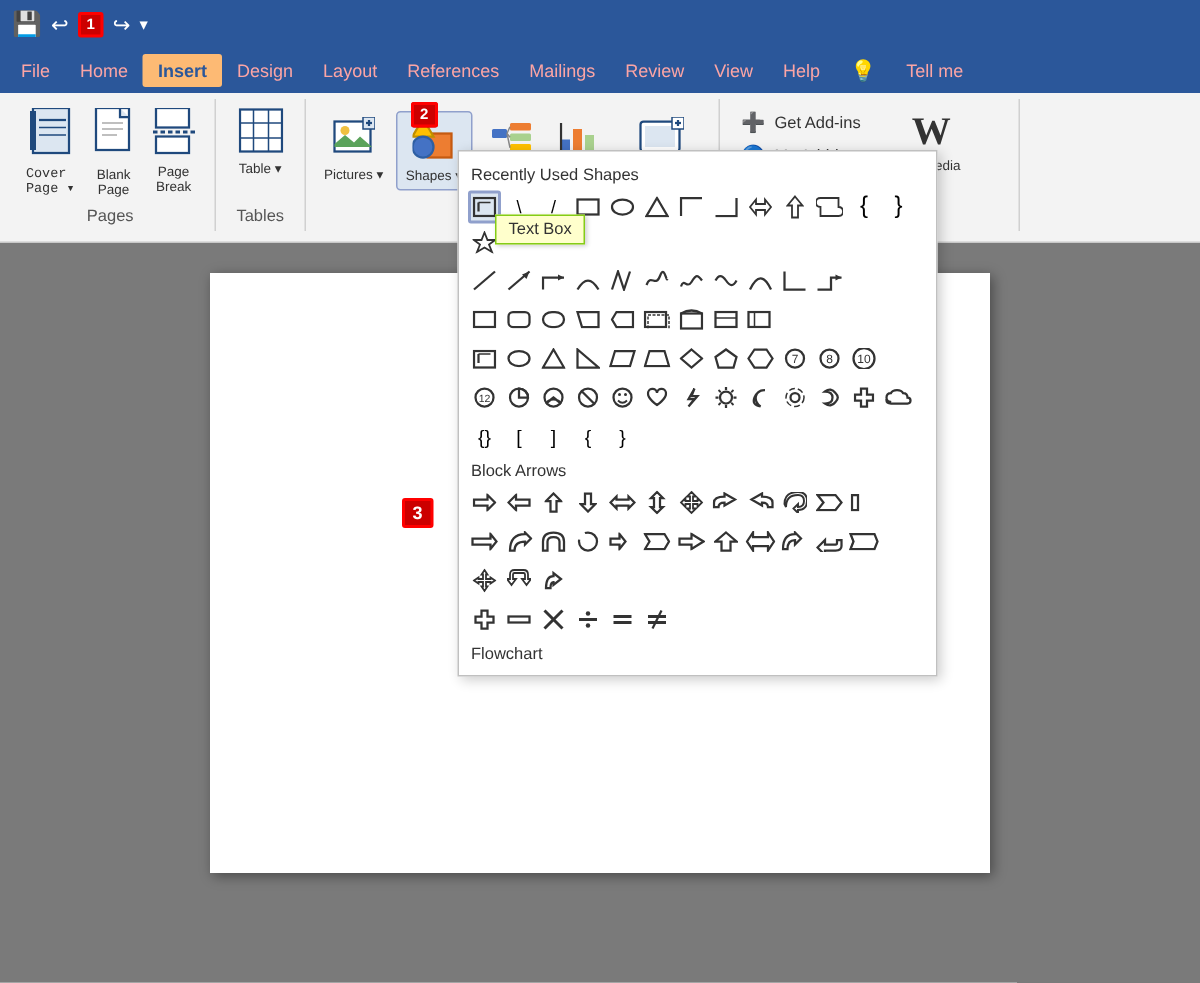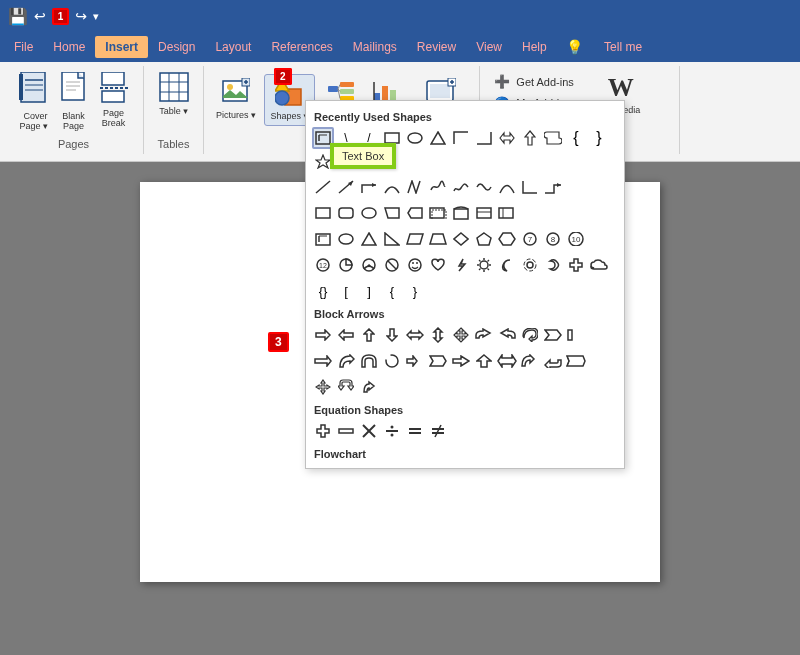--- a/index.html
+++ b/index.html
@@ -128,21 +128,21 @@
       width: 320px;
       background: white;
       border: 1px solid #c0c0c0;
       box-shadow: 2px 2px 8px rgba(0,0,0,0.2);
       z-index: 100;
       padding: 6px 0;
     }
 
     .dropdown-section-title {
       font-size: 11px;
-      font-weight: bold;
+      font-weight: normal;
       color: #333;
       padding: 4px 8px 2px 8px;
     }
 
     .shapes-row {
       display: flex;
       flex-wrap: wrap;
       padding: 2px 6px;
       gap: 1px;
     }
@@ -161,21 +161,21 @@
 
     .shape-item.highlighted {
       background: #dce6f1;
       border: 2px solid #90a0cc;
     }
 
     
     .tooltip {
       position: absolute;
       background: #ffffcc;
-      border: 4px solid #84cc16;
+      border: 1px solid #84cc16;
       padding: 3px 8px;
       font-size: 11px;
       color: #333;
       box-shadow: 1px 1px 3px rgba(0,0,0,0.2);
       z-index: 200;
       top: 148px;
       left: 330px;
     }
 
     .doc-page {
@@ -247,21 +247,21 @@
         <div class="ribbon-btn" style="position:relative;">
           <div style="font-size:28px;color:#1f497d;line-height:1;">
             <svg width="28" height="32" viewBox="0 0 28 32">
               <rect x="2" y="0" width="24" height="30" fill="#dce6f1" stroke="#1f497d" stroke-width="1.5"></rect>
               <rect x="0" y="2" width="4" height="26" fill="#1f497d"></rect>
               <line x1="6" y1="8" x2="24" y2="8" stroke="#1f497d" stroke-width="1.5"></line>
               <line x1="6" y1="13" x2="24" y2="13" stroke="#1f497d" stroke-width="1"></line>
               <line x1="6" y1="18" x2="24" y2="18" stroke="#1f497d" stroke-width="1"></line>
             </svg>
           </div>
-          <span style="font-size:9px;text-align:right;color:#333;">Cover<br>Page ▾</span>
+          <span style="font-size:9px;text-align:left;color:#333;font-family:Liberation Mono, monospace;">Cover<br>Page ▾</span>
         </div>
 
         <div class="ribbon-btn">
           <div style="font-size:28px;line-height:1;">
             <svg width="28" height="32" viewBox="0 0 28 32">
               <rect x="2" y="0" width="22" height="28" fill="white" stroke="#1f497d" stroke-width="1.5"></rect>
               <polyline points="18,0 18,6 24,6" fill="#dce6f1" stroke="#1f497d" stroke-width="1.5"></polyline>
               <line x1="6" y1="10" x2="20" y2="10" stroke="#aaa" stroke-width="1"></line>
               <line x1="6" y1="14" x2="20" y2="14" stroke="#aaa" stroke-width="1"></line>
               <line x1="6" y1="18" x2="16" y2="18" stroke="#aaa" stroke-width="1"></line>
@@ -875,21 +875,20 @@
             <path d="M5,1 L11,1 Q14,1 14,4 L14,7 L16,7 L13,11 L10,7 L12,7 L12,4 Q12,3 11,3 L5,3 Q4,3 4,4 L4,7 L6,7 L3,11 L0,7 L2,7 L2,4 Q2,1 5,1 Z" fill="none" stroke="#333" stroke-width="1.2"></path>
           </svg>
         </div>
       <div class="shape-item">
           <svg width="18" height="14">
             <path d="M4,12 Q4,4 9,4 L9,2 L14,6 L9,10 L9,8 Q7,8 7,12 Z" fill="none" stroke="#333" stroke-width="1.5"></path>
           </svg>
         </div>
     </div>
 
-    <div class="dropdown-section-title">Equation Shapes</div>
     <div class="shapes-row">
       <div class="shape-item">
           <svg width="14" height="14">
             <path d="M5,1 L9,1 L9,5 L13,5 L13,9 L9,9 L9,13 L5,13 L5,9 L1,9 L1,5 L5,5 Z" fill="none" stroke="#333" stroke-width="1.5"></path>
           </svg>
         </div>
       <div class="shape-item">
           <svg width="16" height="8">
             <rect x="1" y="2" width="14" height="4" fill="none" stroke="#333" stroke-width="1.5"></rect>
           </svg>

